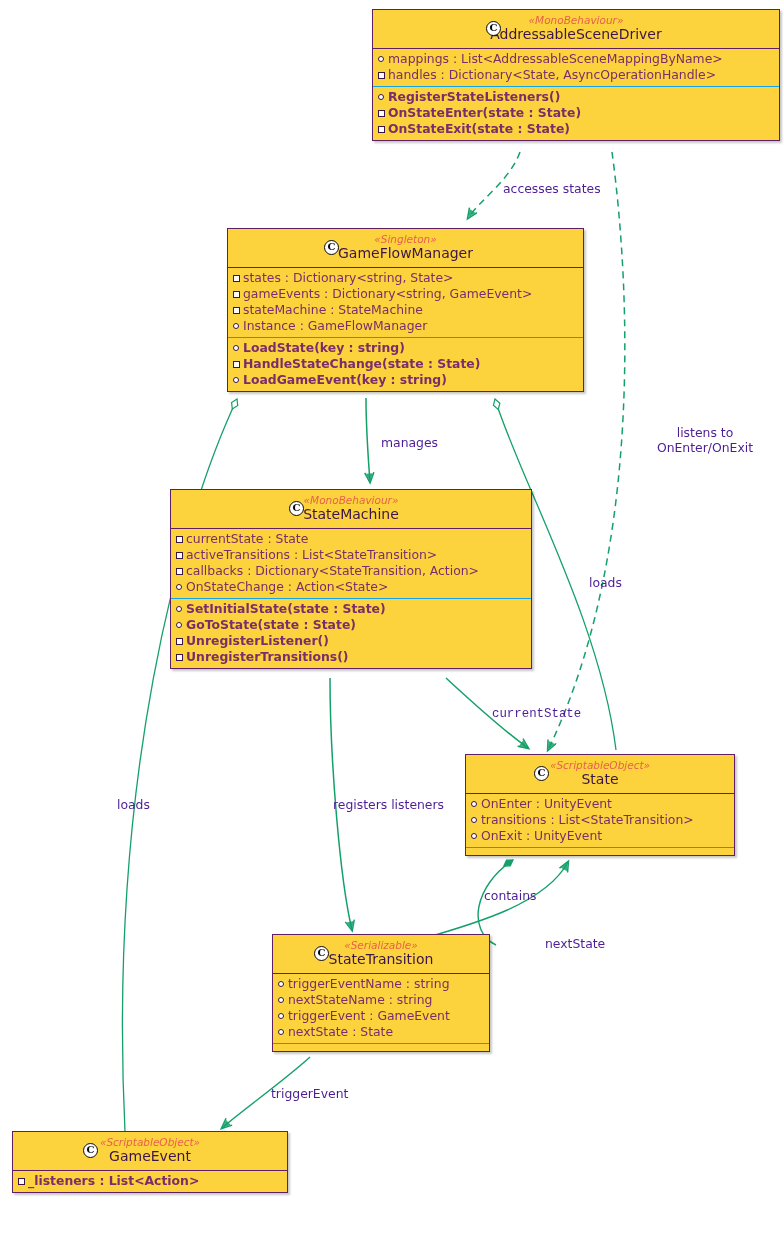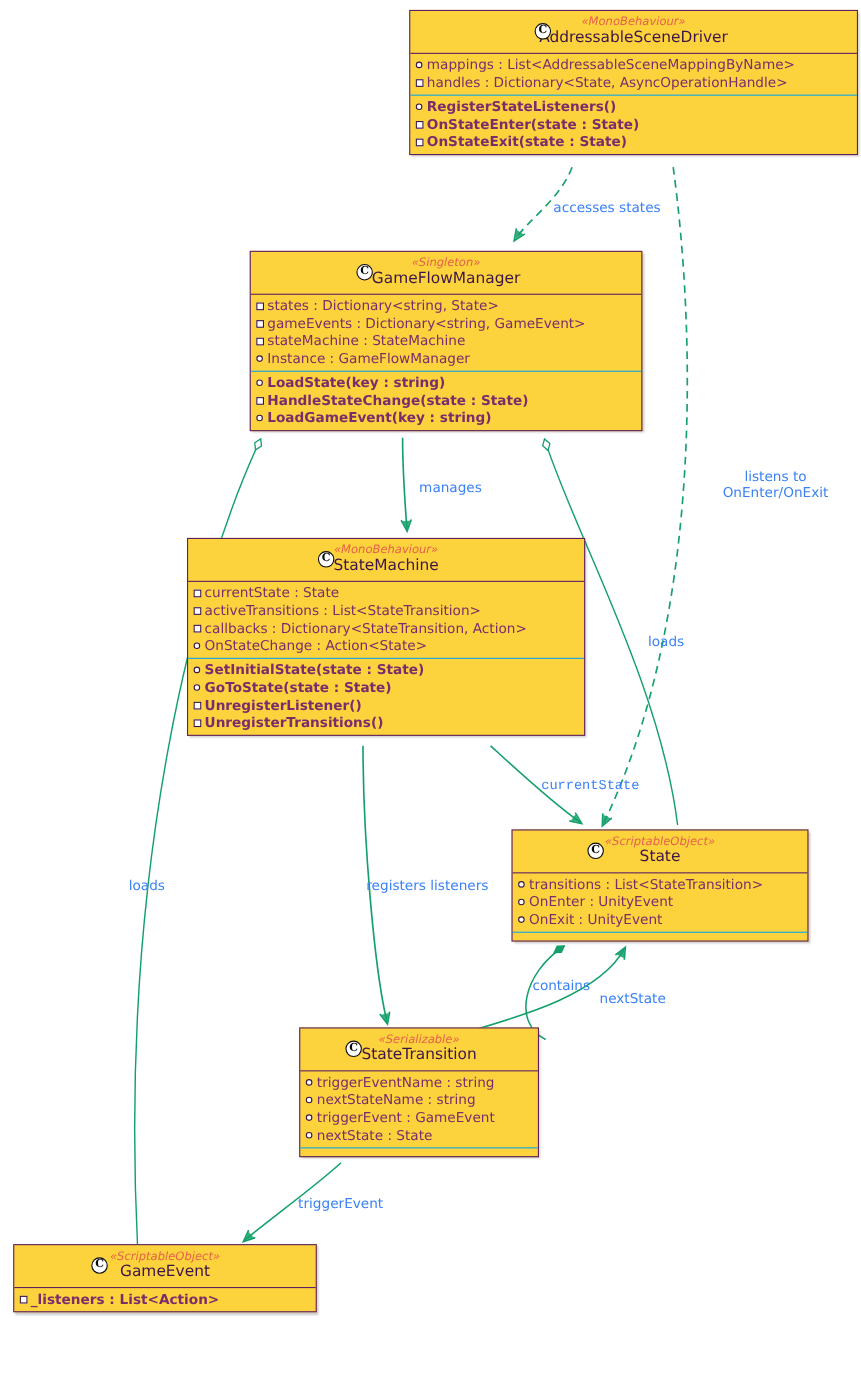--- a/index.html
+++ b/index.html
@@ -100,21 +100,21 @@
     box-sizing: border-box;
   }
   .vis.pub {
     border-radius: 50%;
     width: 6px;
     height: 6px;
     margin-right: 4px;
   }
   .edge-label {
     position: absolute;
-    color: #3b82f6;
+    color: #4c1d95;
     font-size: 12.4px;
     line-height: 15px;
     white-space: pre;
     z-index: 6;
   }
   .edge-label.ctr { text-align: center; }
 </style>
 </head>
 <body>
 
@@ -273,25 +273,25 @@
 
   <div class="uml-class" style="left:465px; top:754px; width:270px;">
     <div class="hdr">
       <span class="cicon" style="left:68px; top:11px;">C</span>
       <span class="stereo">«ScriptableObject»</span>
       <span class="cname">State</span>
     </div>
     <div class="compartment">
       <div class="member">
         <span class="vis pub"></span>
+        <span>OnEnter : UnityEvent</span>
+      </div>
+      <div class="member">
+        <span class="vis pub"></span>
         <span>transitions : List&lt;StateTransition&gt;</span>
-      </div>
-      <div class="member">
-        <span class="vis pub"></span>
-        <span>OnEnter : UnityEvent</span>
       </div>
       <div class="member">
         <span class="vis pub"></span>
         <span>OnExit : UnityEvent</span>
       </div>
     </div>
     <div class="compartment empty"></div>
   </div>
 
   <div class="uml-class" style="left:272px; top:934px; width:218px;">
@@ -337,16 +337,16 @@
 
   <div class="edge-label" style="left:503px; top:181px;">accesses states</div>
   <div class="edge-label ctr" style="left:630px; top:425px; width:150px;">listens to
 OnEnter/OnExit</div>
   <div class="edge-label" style="left:381px; top:435px;">manages</div>
   <div class="edge-label" style="left:589px; top:575px;">loads</div>
   <div class="edge-label" style="left:117px; top:797px;">loads</div>
   <div class="edge-label" style="left:492px; top:707px;font-family:Liberation Mono, monospace;">currentState</div>
   <div class="edge-label" style="left:333px; top:797px;">registers listeners</div>
   <div class="edge-label" style="left:468px; top:888px;margin-left:16px;">contains</div>
-  <div class="edge-label" style="left:545px; top:900px;">nextState</div>
+  <div class="edge-label" style="left:545px; top:936px;">nextState</div>
   <div class="edge-label" style="left:271px; top:1086px;">triggerEvent</div>
 
 </div>
 
 </body></html>

